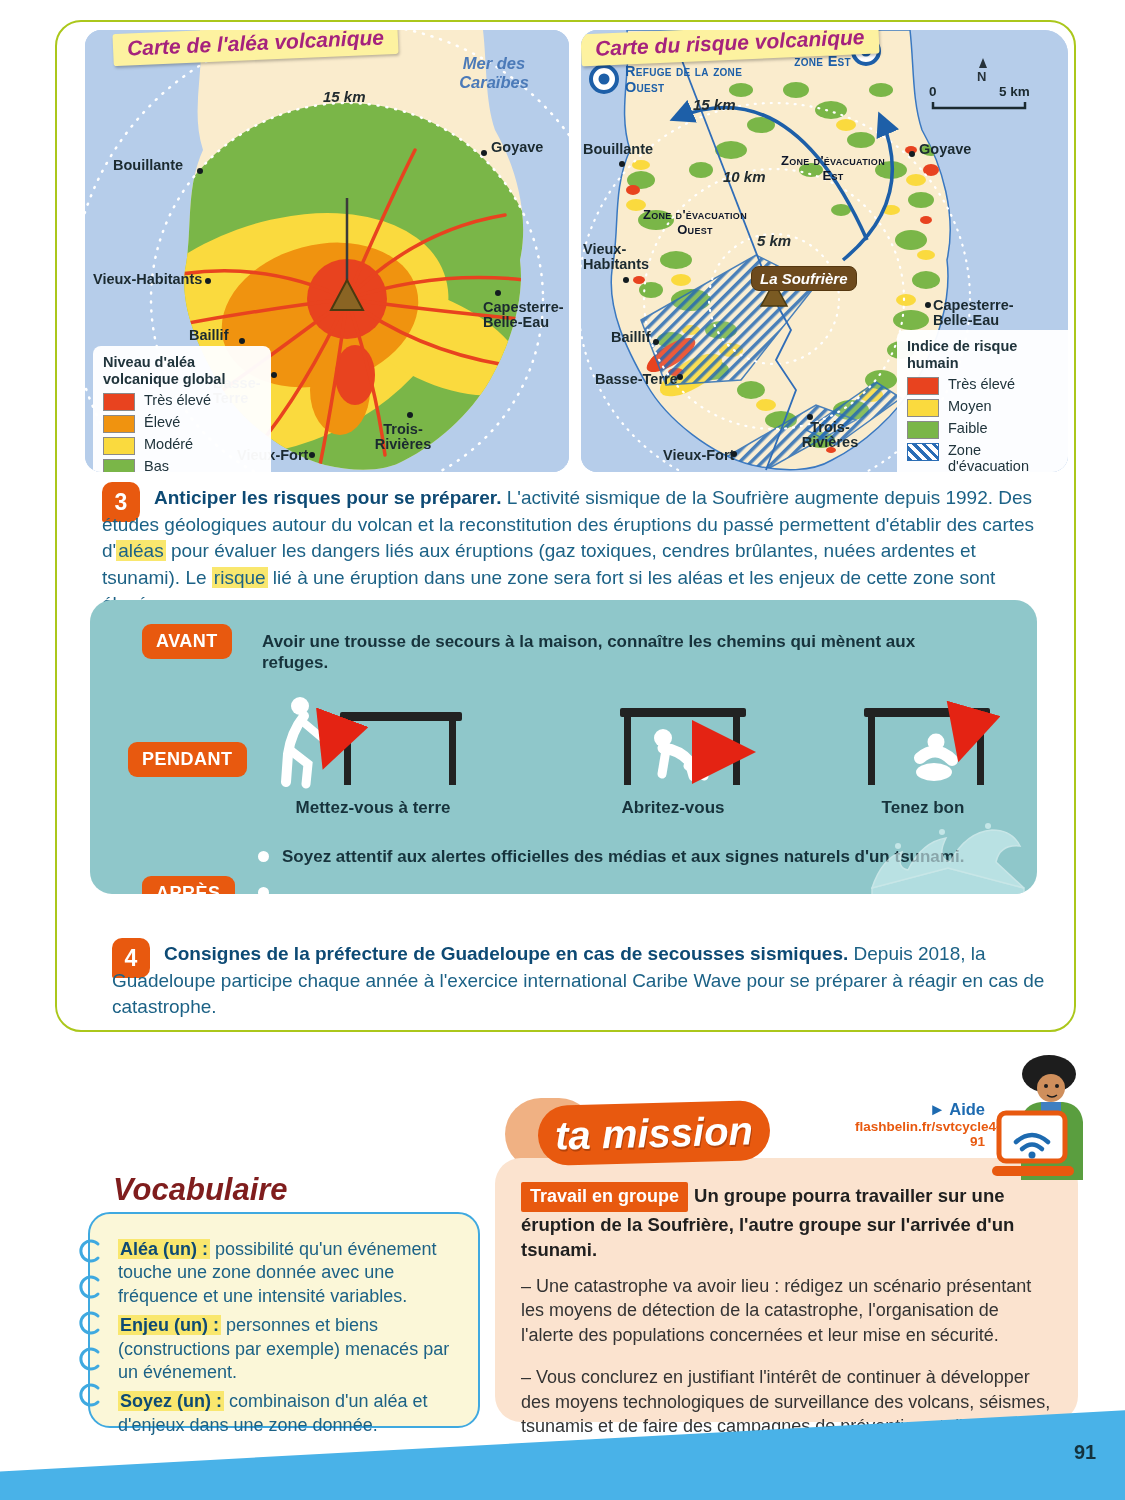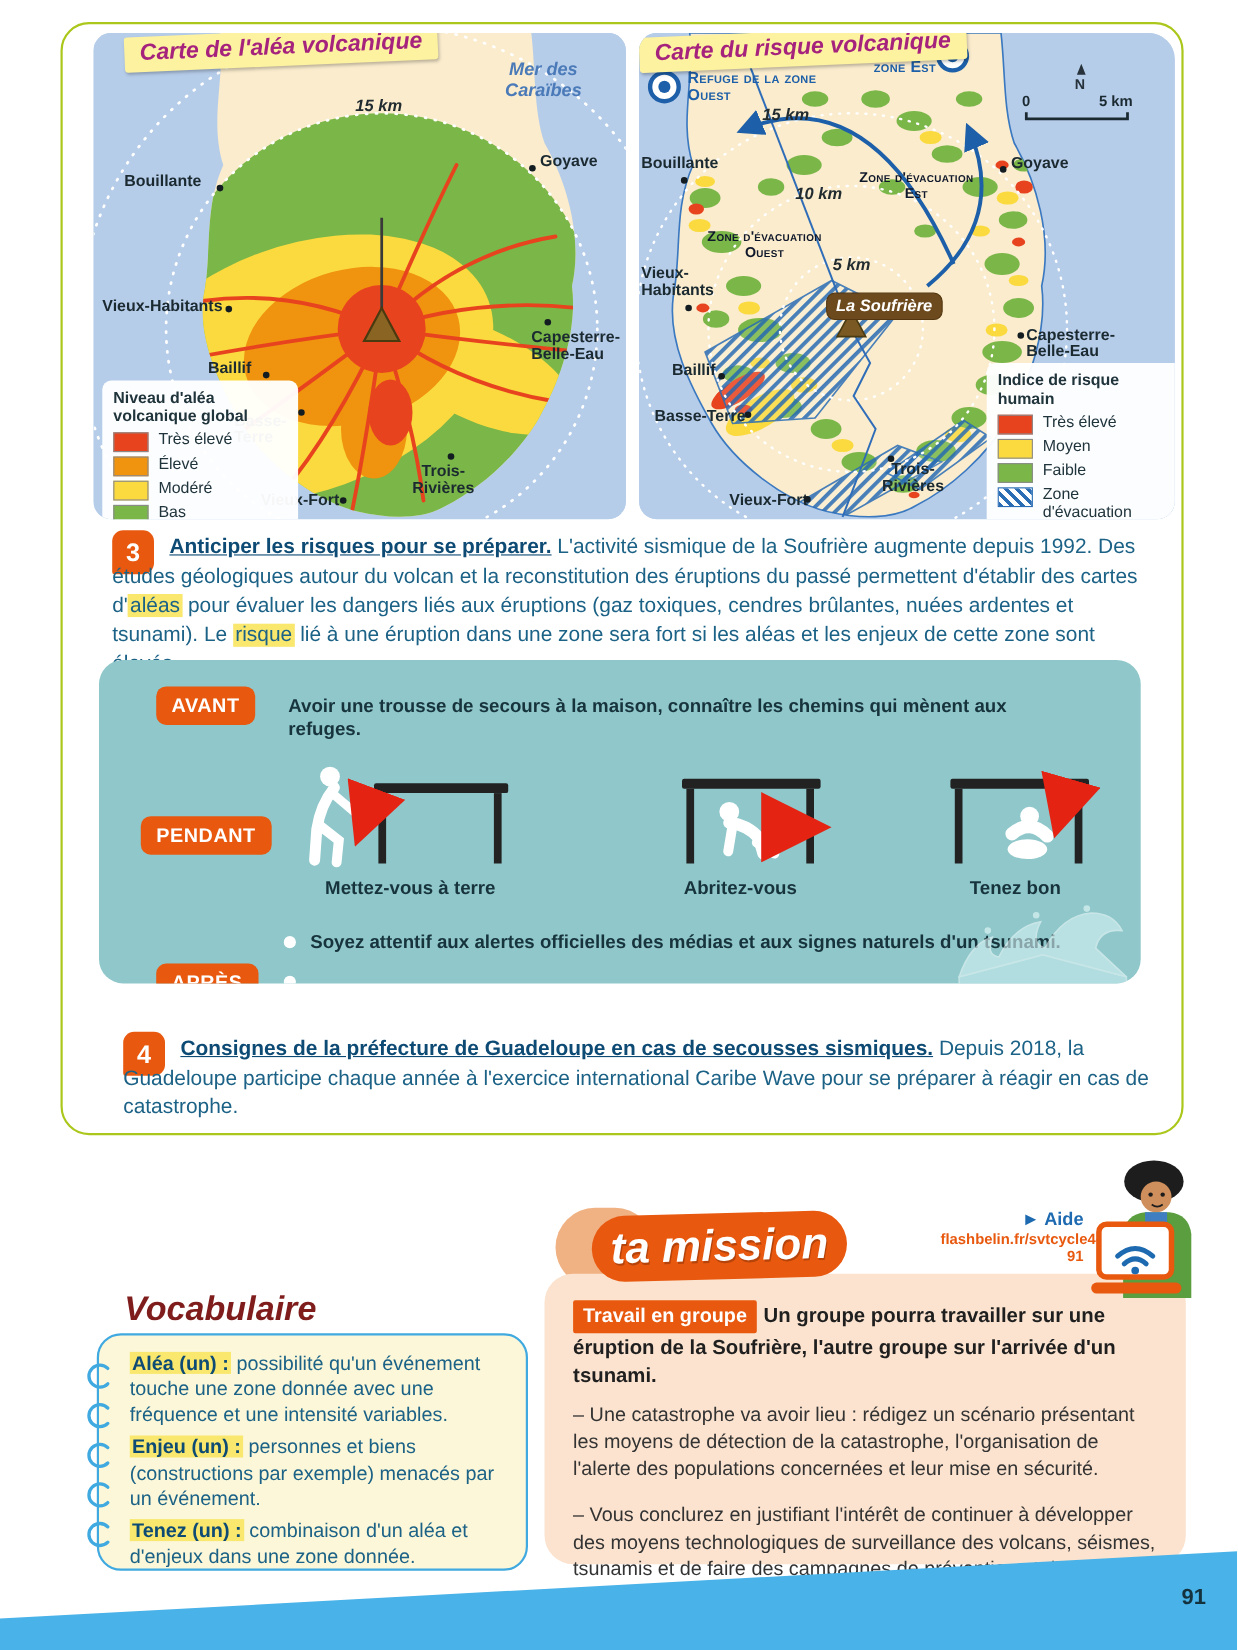--- a/index.html
+++ b/index.html
@@ -35,36 +35,36 @@
   .sw-red{background:#e8431f;} .sw-or{background:#f0930f;} .sw-ye{background:#fada3e;} .sw-gr{background:#7ab648;}
   .sw-hatch{background:repeating-linear-gradient(45deg,#2a6db5 0 3px,#ffffff 3px 7px);border:1px solid #2a6db5;}
   .lrow span{color:#20343c;font-size:14.5px;line-height:1.1;}
   .compass{position:absolute;color:#27323a;font-weight:700;font-size:13px;text-align:center;line-height:1;}
   .scalebar{position:absolute;color:#1b2a30;font-weight:700;font-size:13.5px;}
 
   
   .numbadge{position:absolute;width:38px;height:40px;background:#e8590f;color:#fff;font-weight:700;font-size:23px;
             display:flex;align-items:center;justify-content:center;border-radius:10px 10px 10px 2px;}
   .docp{position:absolute;font-size:19px;line-height:1.4;color:#1c6286;}
-  .docp b{color:#0d4a74;text-decoration:underline;}
+  .docp b{color:#0d4a74;}
   .hl{background:#f9e76e;padding:0 2px;}
 
   
   #teal{position:absolute;left:33px;top:578px;width:947px;height:294px;background:#8fc7ca;border-radius:22px;overflow:hidden;}
   .obadge{position:absolute;background:#e8590f;color:#fff;font-weight:700;font-size:18px;letter-spacing:.5px;
           padding:7px 14px;border-radius:9px;}
   .tealtext{position:absolute;color:#17333c;font-weight:700;font-size:17px;line-height:1.25;}
   .picto-cap{position:absolute;color:#17333c;font-weight:700;font-size:17px;text-align:center;width:220px;}
   .bullet{position:absolute;display:flex;align-items:flex-start;}
   .bdot{width:11px;height:11px;border-radius:50%;background:#fff;margin:5px 13px 0 0;flex:0 0 auto;}
 
   
   #vocab-title{position:absolute;left:113px;top:1172px;color:#7f1d1d;font-size:31px;font-weight:700;font-style:italic;}
   #vocab-box{position:absolute;left:88px;top:1212px;width:392px;height:216px;background:#fbf7d8;
-             border:2.5px solid #3fa9e0;border-radius:22px;padding:14px 20px 10px 28px;box-sizing:border-box;}
+             border:2.5px solid #3fa9e0;border-radius:22px;padding:24px 20px 10px 28px;box-sizing:border-box;}
   .ventry{font-size:18px;line-height:1.3;color:#1c6286;margin-bottom:7px;}
   .vterm{background:#f9e76e;font-weight:700;color:#0d4a74;padding:0 2px;}
   .ring{position:absolute;left:72px;}
 
   
   #mission-box{position:absolute;left:495px;top:1158px;width:583px;height:264px;background:#fbe3cf;border-radius:26px;
                padding:24px 26px 10px;box-sizing:border-box;}
   #mission-blob{position:absolute;left:505px;top:1098px;width:90px;height:72px;background:#f0b183;border-radius:40px 40px 0 40px;}
   #mission-title{position:absolute;left:538px;top:1103px;width:232px;height:60px;background:#e8590f;border-radius:30px;
                  color:#fff;font-size:40px;font-weight:700;font-style:italic;display:flex;align-items:center;
@@ -394,21 +394,21 @@
     <div class="docp" style="left:55px;top:919px;width:940px;">
       <span style="display:inline-block;width:52px;"></span><b>Consignes de la préfecture de Guadeloupe en cas de secousses sismiques.</b>
       <span>Depuis 2018, la Guadeloupe participe chaque année à l'exercice international Caribe Wave pour se préparer à réagir en cas de catastrophe.</span>
     </div>
   </div>
 
   <div id="vocab-title">Vocabulaire</div>
   <div id="vocab-box">
     <p class="ventry" style="margin:0 0 6px;"><span class="vterm">Aléa (un) :</span> <span>possibilité qu'un événement touche une zone donnée avec une fréquence et une intensité variables.</span></p>
     <p class="ventry" style="margin:0 0 6px;"><span class="vterm">Enjeu (un) :</span> <span>personnes et biens (constructions par exemple) menacés par un événement.</span></p>
-    <p class="ventry" style="margin:0;"><span class="vterm">Tenez (un) :</span> <span>combinaison d'un aléa et d'enjeux dans une zone donnée.</span></p>
+    <p class="ventry" style="margin:0;"><span class="vterm">Soyez (un) :</span> <span>combinaison d'un aléa et d'enjeux dans une zone donnée.</span></p>
   </div>
   <svg class="ring" style="top:1238px;" width="30" height="26">
       <path d="M26,6 A10,10 0 1 0 26,20" fill="none" stroke="#3fa9e0" stroke-width="3" stroke-linecap="round"></path>
     </svg>
   <svg class="ring" style="top:1274px;" width="30" height="26">
       <path d="M26,6 A10,10 0 1 0 26,20" fill="none" stroke="#3fa9e0" stroke-width="3" stroke-linecap="round"></path>
     </svg>
   <svg class="ring" style="top:1310px;" width="30" height="26">
       <path d="M26,6 A10,10 0 1 0 26,20" fill="none" stroke="#3fa9e0" stroke-width="3" stroke-linecap="round"></path>
     </svg>

